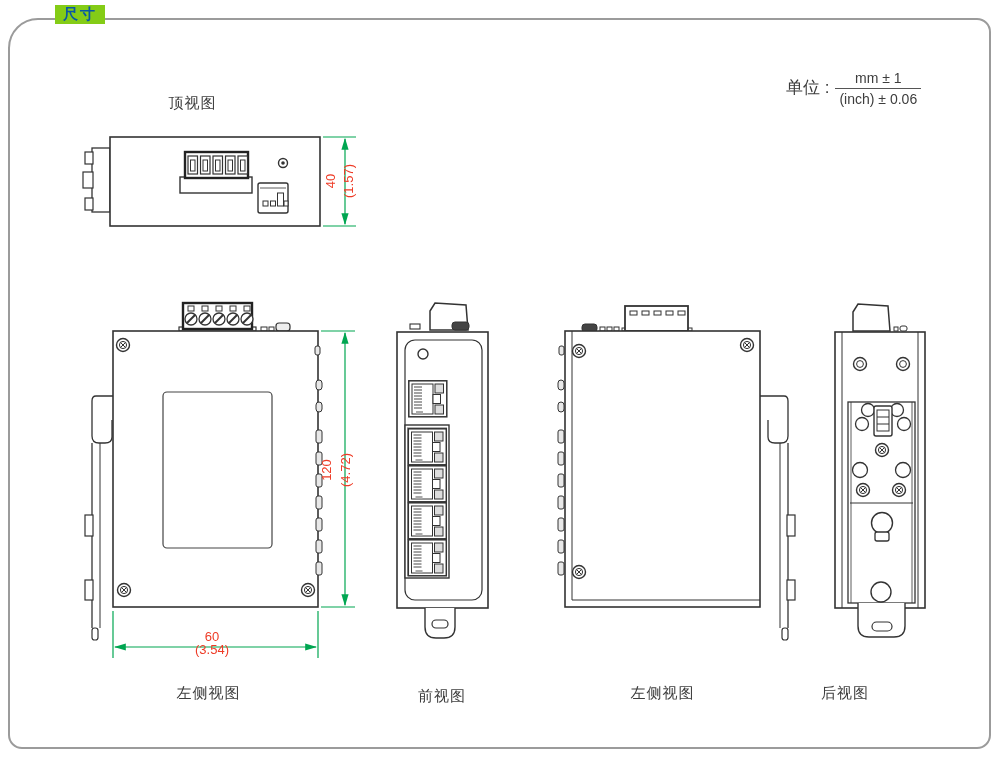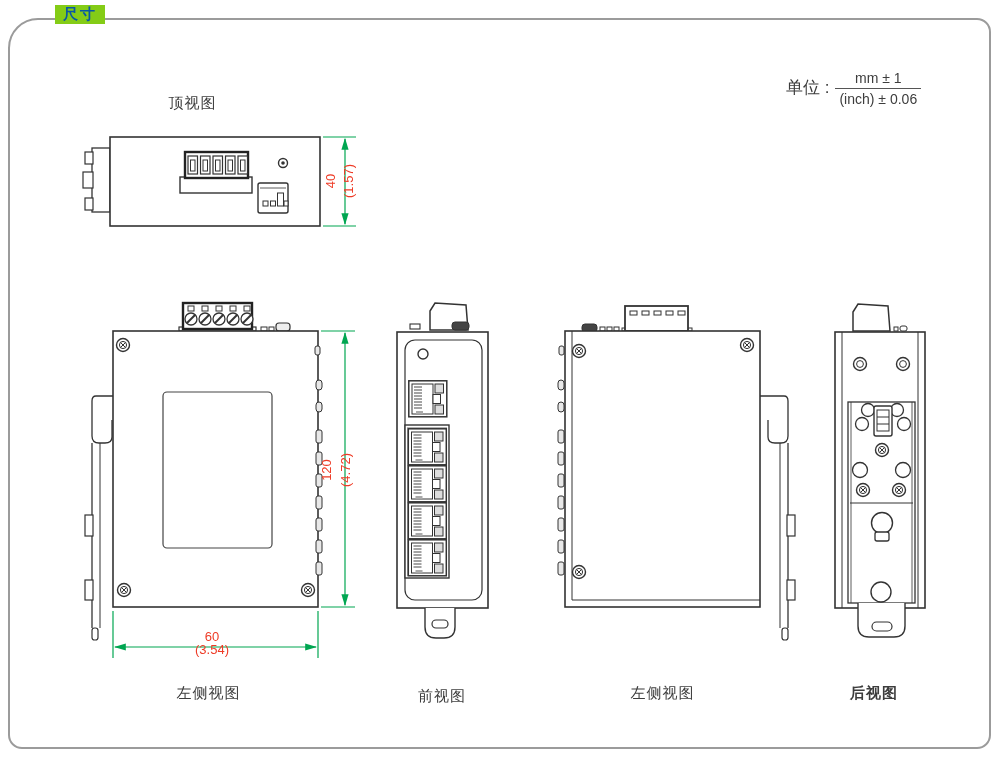--- a/index.html
+++ b/index.html
@@ -303,15 +303,15 @@
       <line x1="30" y1="205" x2="93" y2="205" stroke="#333" stroke-width="1"></line>
 
       <circle cx="62" cy="225" r="10.5" fill="#fff" stroke="#333" stroke-width="1.4"></circle>
       <rect x="55" y="234" width="14" height="9" rx="2" fill="#fff" stroke="#333" stroke-width="1.3"></rect>
       <circle cx="61" cy="294" r="10" fill="#fff" stroke="#333" stroke-width="1.4"></circle>
 
       <path d="M38,305 V328 Q38,339 49,339 H74 Q85,339 85,328 V305" fill="#fff" stroke="#333" stroke-width="1.4"></path>
       <rect x="52" y="324" width="20" height="9" rx="4.5" fill="#fff" stroke="#333" stroke-width="1.2"></rect>
     </svg>
   </div>
-  <div class="view-label" style="left:829px; top:684px; width:90px;font-weight:bold;">后视图</div>
+  <div class="view-label" style="left:800px; top:684px; width:90px;">后视图</div>
 
 </div>
 
 </body></html>

